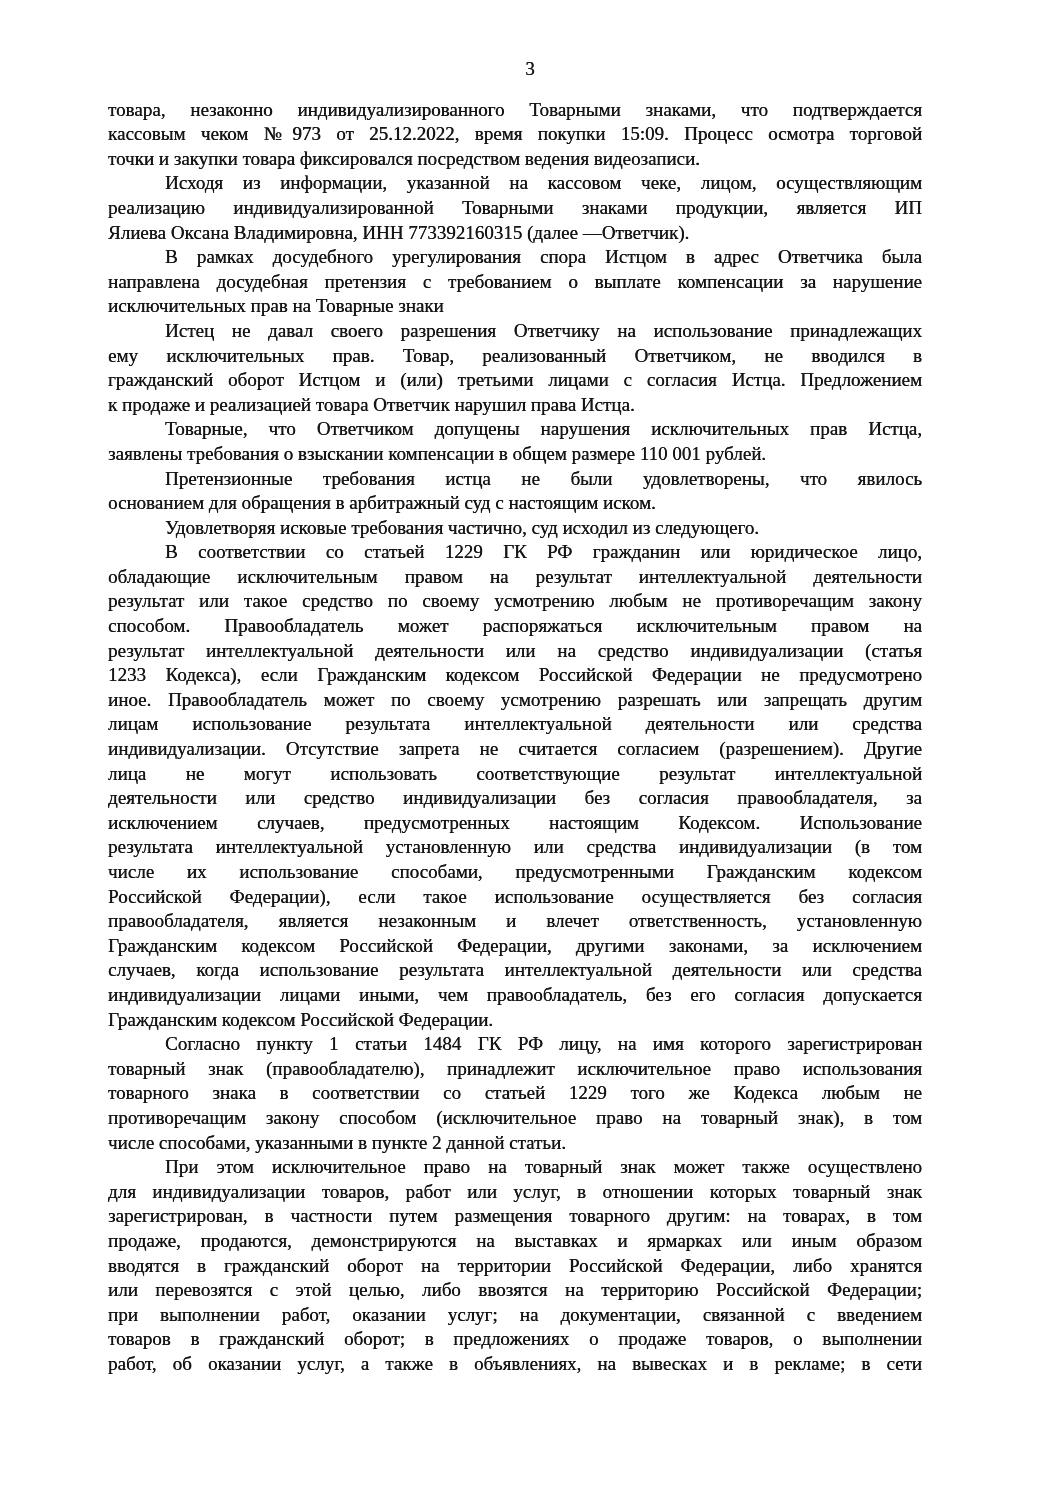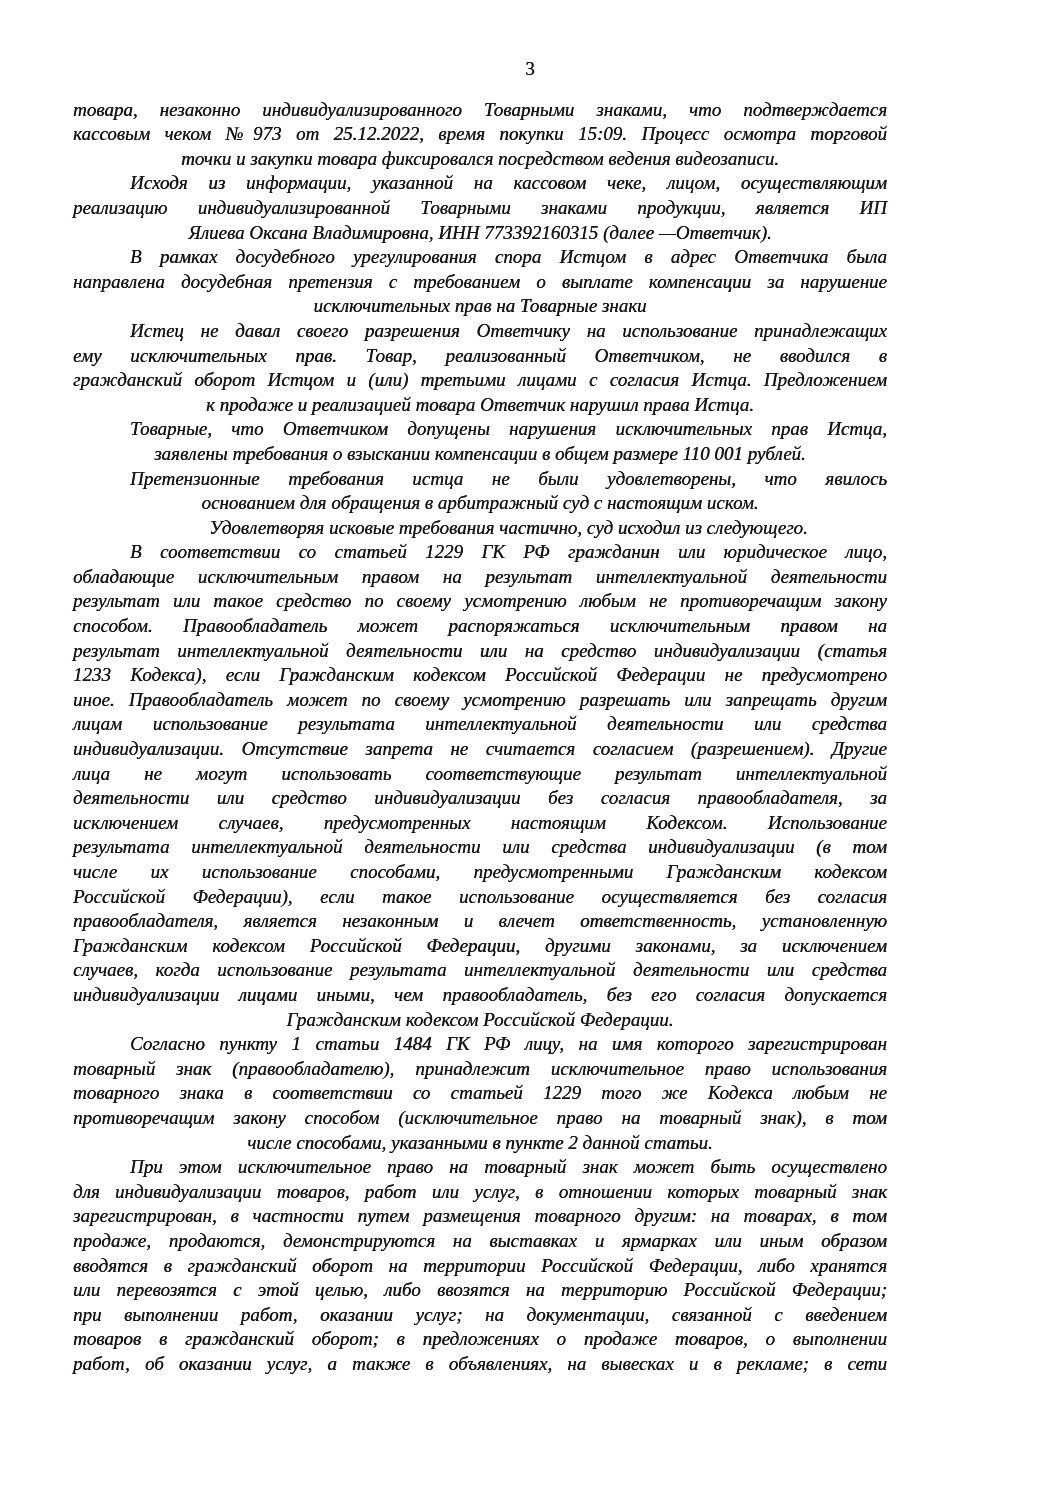--- a/index.html
+++ b/index.html
@@ -17,33 +17,32 @@
     overflow: hidden;
   }
   .page-number {
     padding-top: 57px;
     text-align: center;
     font-size: 19px;
     line-height: 24.6px;
     text-shadow: 0.3px 0 0 currentColor;
   }
   .text-block {
-    margin-left: 73px;
+    margin-left: 108px;
     margin-top: 16px;
     width: 814px;
     font-size: 19px;
     line-height: 24.6px;
     text-shadow: 0.3px 0 0 currentColor;
-    font-style: italic;
   }
   .paragraph {
     margin: 0;
   }
   .line {
-    text-align: center;
+    text-align: left;
     white-space: normal;
   }
   .line.fill {
     text-align: justify;
     text-align-last: justify;
   }
   .line.indent {
     text-indent: 57px;
   }
 </style>
@@ -91,38 +90,38 @@
         <div class="line fill">результат или такое средство по своему усмотрению любым не противоречащим закону</div>
         <div class="line fill">способом. Правообладатель может распоряжаться исключительным правом на</div>
         <div class="line fill">результат интеллектуальной деятельности или на средство индивидуализации (статья</div>
         <div class="line fill">1233 Кодекса), если Гражданским кодексом Российской Федерации не предусмотрено</div>
         <div class="line fill">иное. Правообладатель может по своему усмотрению разрешать или запрещать другим</div>
         <div class="line fill">лицам использование результата интеллектуальной деятельности или средства</div>
         <div class="line fill">индивидуализации. Отсутствие запрета не считается согласием (разрешением). Другие</div>
         <div class="line fill">лица не могут использовать соответствующие результат интеллектуальной</div>
         <div class="line fill">деятельности или средство индивидуализации без согласия правообладателя, за</div>
         <div class="line fill">исключением случаев, предусмотренных настоящим Кодексом. Использование</div>
-        <div class="line fill">результата интеллектуальной деятельности или средства индивидуализации (в том</div>
+        <div class="line fill">результата интеллектуальной установленную или средства индивидуализации (в том</div>
         <div class="line fill">числе их использование способами, предусмотренными Гражданским кодексом</div>
         <div class="line fill">Российской Федерации), если такое использование осуществляется без согласия</div>
         <div class="line fill">правообладателя, является незаконным и влечет ответственность, установленную</div>
         <div class="line fill">Гражданским кодексом Российской Федерации, другими законами, за исключением</div>
         <div class="line fill">случаев, когда использование результата интеллектуальной деятельности или средства</div>
         <div class="line fill">индивидуализации лицами иными, чем правообладатель, без его согласия допускается</div>
         <div class="line">Гражданским кодексом Российской Федерации.</div>
       </div>
       <div class="paragraph">
         <div class="line fill indent">Согласно пункту 1 статьи 1484 ГК РФ лицу, на имя которого зарегистрирован</div>
         <div class="line fill">товарный знак (правообладателю), принадлежит исключительное право использования</div>
         <div class="line fill">товарного знака в соответствии со статьей 1229 того же Кодекса любым не</div>
         <div class="line fill">противоречащим закону способом (исключительное право на товарный знак), в том</div>
         <div class="line">числе способами, указанными в пункте 2 данной статьи.</div>
       </div>
       <div class="paragraph">
-        <div class="line fill indent">При этом исключительное право на товарный знак может быть осуществлено</div>
+        <div class="line fill indent">При этом исключительное право на товарный знак может также осуществлено</div>
         <div class="line fill">для индивидуализации товаров, работ или услуг, в отношении которых товарный знак</div>
         <div class="line fill">зарегистрирован, в частности путем размещения товарного другим: на товарах, в том</div>
         <div class="line fill">продаже, продаются, демонстрируются на выставках и ярмарках или иным образом</div>
         <div class="line fill">вводятся в гражданский оборот на территории Российской Федерации, либо хранятся</div>
         <div class="line fill">или перевозятся с этой целью, либо ввозятся на территорию Российской Федерации;</div>
         <div class="line fill">при выполнении работ, оказании услуг; на документации, связанной с введением</div>
         <div class="line fill">товаров в гражданский оборот; в предложениях о продаже товаров, о выполнении</div>
         <div class="line fill">работ, об оказании услуг, а также в объявлениях, на вывесках и в рекламе; в сети</div>
       </div>
     </div>

